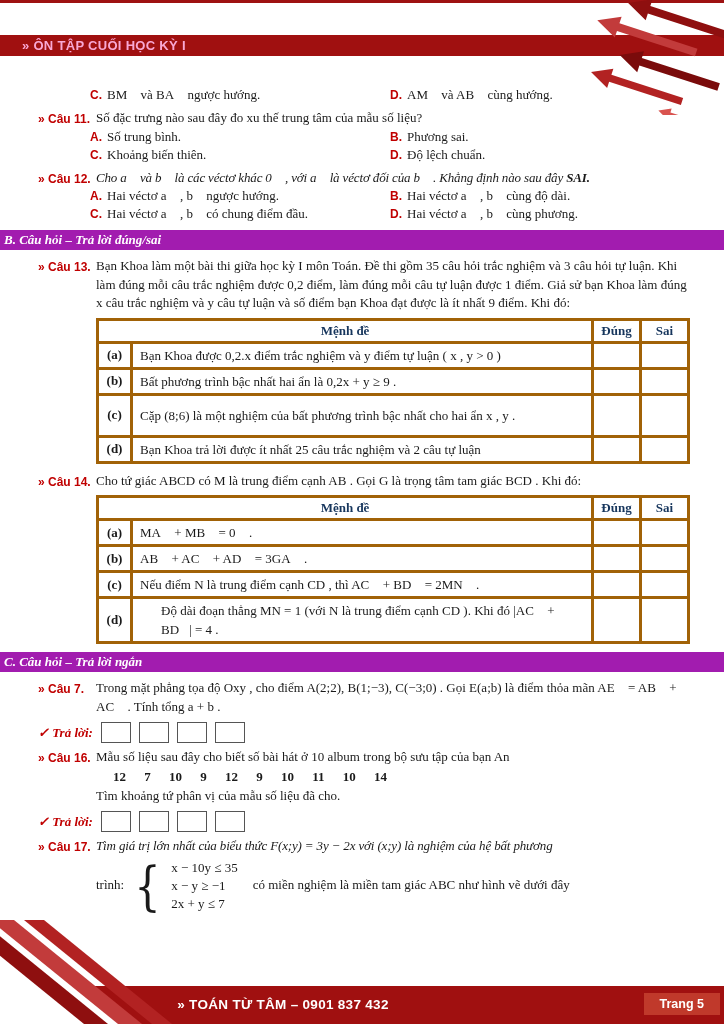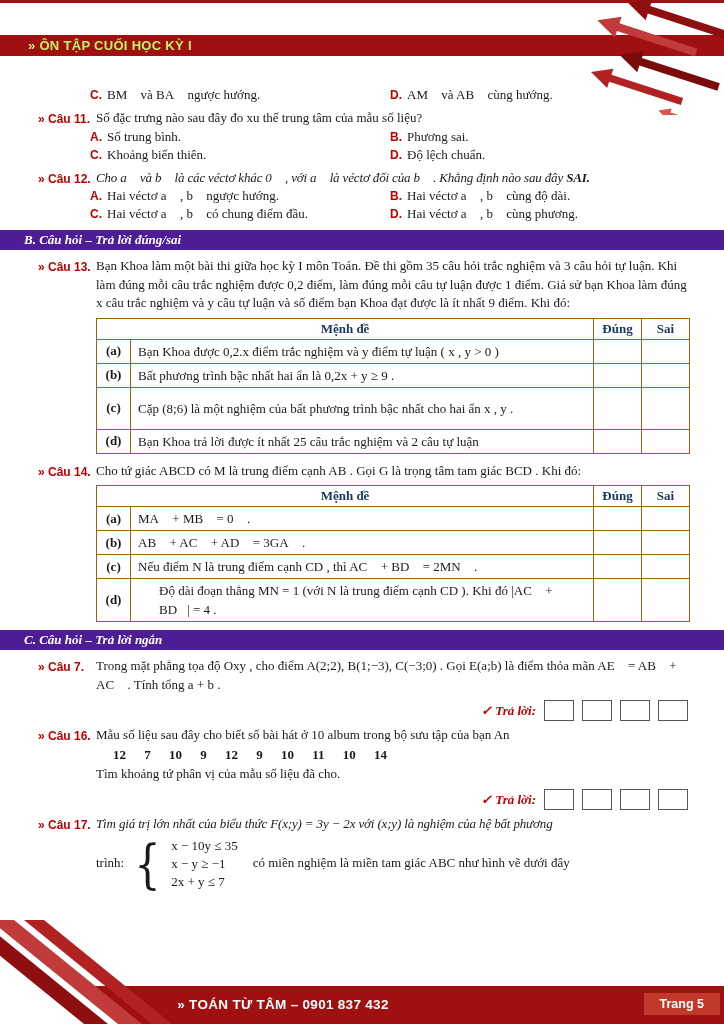--- a/index.html
+++ b/index.html
@@ -7,55 +7,55 @@
   .page {
     position:relative; width:724px; height:1024px; background:#fff; overflow:hidden;
     font-family:"Liberation Serif","DejaVu Serif",serif; font-size:13px; color:#1a1a1a;
   }
   .top-rule { position:absolute; top:0; left:0; width:100%; height:3px; background:#9e1212; }
   .header-bar {
     position:absolute; top:35px; left:0; width:100%; height:21px; background:#a01010;
     display:flex; align-items:center; z-index:1;
   }
   .header-bar .hb-text {
-    color:#bef264; font-family:"Liberation Sans",sans-serif; font-weight:bold;
-    font-size:13px; padding-left:28px; letter-spacing:.3px;
+    color:#f9a8d4; font-family:"Liberation Sans",sans-serif; font-weight:bold;
+    font-size:13px; padding-left:22px; letter-spacing:.3px;
   }
   .corner-arrows { position:absolute; top:0; right:0; z-index:2; pointer-events:none; }
   .corner-stripes { position:absolute; left:0; bottom:0; z-index:2; pointer-events:none; }
 
   .content { position:absolute; top:86px; left:38px; width:652px; }
 
   .q { position:relative; padding-left:58px; margin-top:5px; line-height:18.5px; }
   .q-label {
     position:absolute; left:0; top:1px; color:#c00000; white-space:nowrap;
     font-family:"Liberation Sans",sans-serif; font-weight:bold; font-size:12px;
   }
   .q .bold { font-weight:bold; }
   .nowrap { white-space:nowrap; letter-spacing:-0.15px;font-style:italic; }
 
   .opt-grid { display:grid; grid-template-columns:1fr 1fr; margin-left:52px; row-gap:0; }
   .opt { line-height:18px; }
   .opt b { color:#c00000; font-family:"Liberation Sans",sans-serif; font-size:12px; margin-right:5px; }
 
   .sec-bar {
-    margin:7px 0 7px -38px; width:724px; height:20px; background:#4c1d95;
+    margin:7px 0 7px -38px; width:724px; height:20px; background:#a21caf;
     color:#fff; font-weight:bold; font-style:italic; font-size:13px;
-    line-height:20px; padding-left:24px;
+    line-height:20px; padding-left:4px;
   }
 
   table.ds { border-collapse:collapse; margin:5px 0 8px 58px; width:594px; }
-  .ds th, .ds td { border:1px solid #a16207; font-size:13px; padding:2px 7px; vertical-align:middle; }
+  .ds th, .ds td { border:3px solid #a16207; font-size:13px; padding:2px 7px; vertical-align:middle; }
   .ds th { font-weight:bold; text-align:center; height:20px; color:#17365d; }
   .ds th.tf-h { width:48px; }
   .ds td.key { width:34px; text-align:center; font-weight:bold; padding:2px 2px; }
   .ds td.stmt { line-height:19px; height:23px; }
   .ds td.tf { width:48px; }
 
-  .ans-row { display:flex; justify-content:flex-end; align-items:center; gap:8px; margin:6px 2px 2px 0; }
+  .ans-row { display:flex; align-items:center; gap:8px; margin:6px 2px 2px 0; }
   .ans-label { color:#c00000; font-weight:bold; font-style:italic; }
   .ans-box { width:30px; height:21px; border:1px solid #555; background:#fff; display:inline-block; }
 
   .data-line { margin:1px 0 1px 75px; word-spacing:15px; font-weight:bold; line-height:18px; }
 
   .sys-row { display:flex; align-items:center; gap:7px; margin-top:3px; }
   .brace { font-size:52px; line-height:1; font-weight:normal; font-family:"DejaVu Serif",serif; transform:scaleX(.8); }
   .sys div { line-height:18px; }
   .sys-suffix { margin-left:8px; }
 

